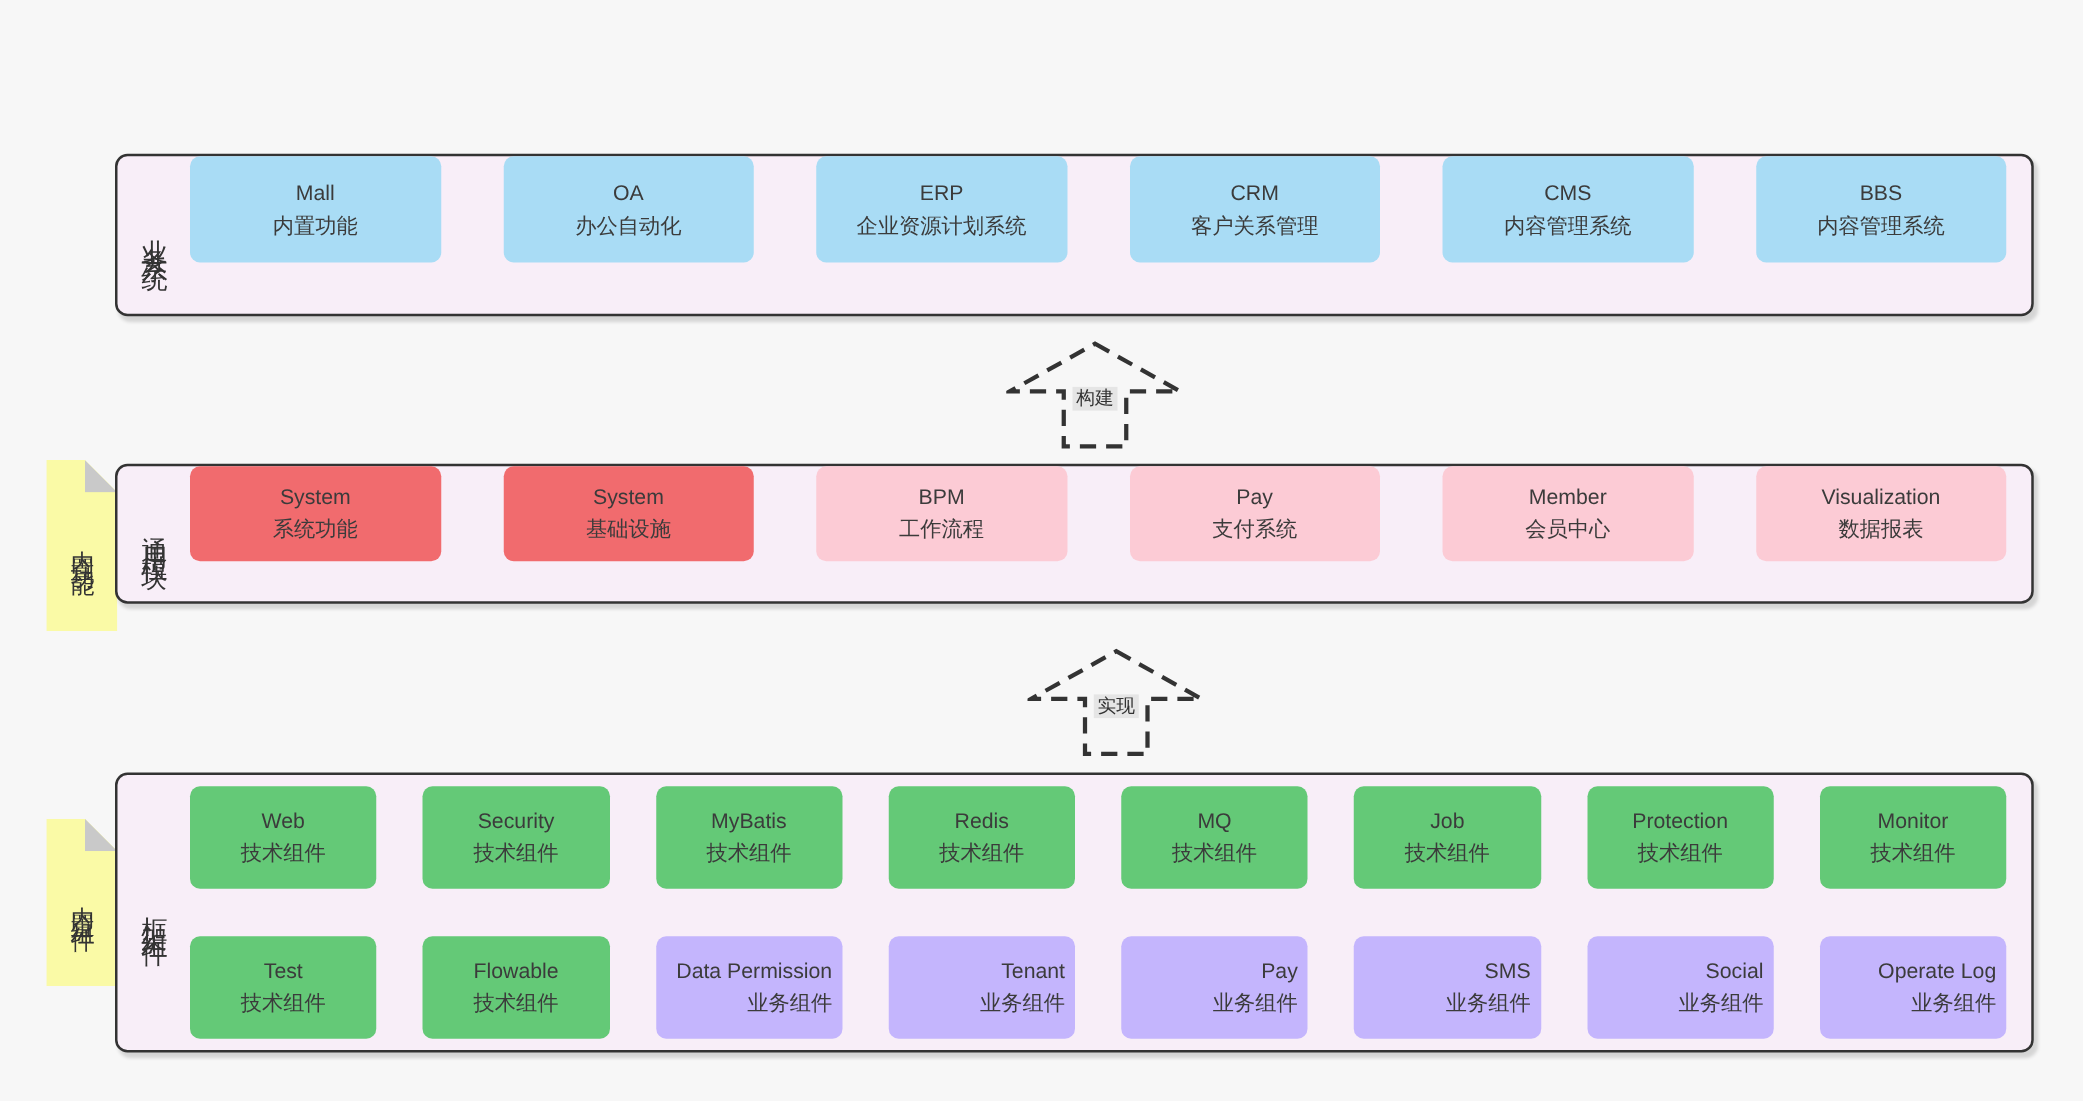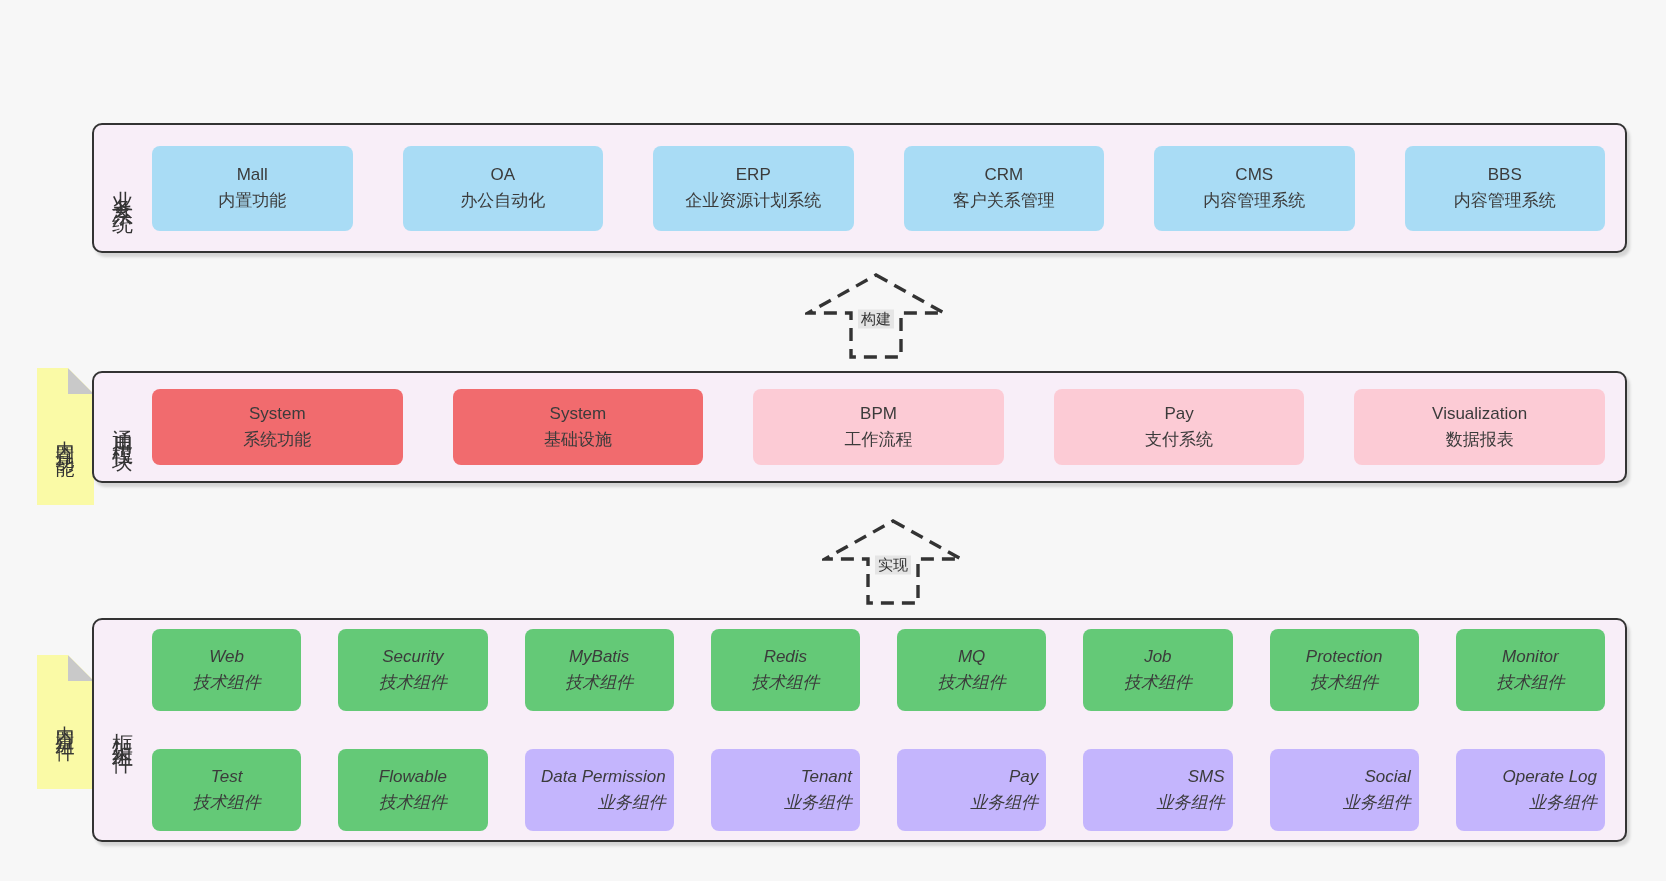--- a/index.html
+++ b/index.html
@@ -17,29 +17,29 @@
   #layer-business{top:123px;height:130px;}
   #layer-modules{top:371px;height:112px;}
   #layer-components{top:618px;height:224px;}
   .v-label{
     width:58px;flex:0 0 58px;display:flex;align-items:center;justify-content:center;
   }
   .v-label span{
     writing-mode:vertical-rl;text-orientation:upright;
     font-size:21px;letter-spacing:7px;color:#333;line-height:1;
   }
-  .box-row{flex:1;display:flex;gap:50px;align-items:center;margin-right:20px;}
+  .box-row{flex:1;display:flex;gap:50px;align-items:flex-start;margin-right:20px;}
   .box{
     flex:1;border-radius:8px;display:flex;flex-direction:column;
     align-items:center;justify-content:center;text-align:center;
     font-size:17px;line-height:26px;padding:0 8px;box-sizing:border-box;
   }
   #layer-business .box{height:85px;}
   #layer-modules .box{height:76px;}
-  .box-grid{flex:1;display:flex;flex-direction:column;justify-content:center;gap:38px;margin-right:20px;font-style:italic;}
+  .box-grid{flex:1;display:flex;flex-direction:column;justify-content:center;gap:38px;margin-right:20px;}
   .grid-row{display:flex;gap:37px;}
   .grid-row .box{height:82px;}
   .blue{background:#a9dcf5;}
   .red{background:#f16b6e;}
   .pink{background:#fccbd5;}
   .green{background:#64c977;}
   .green-light{background:#c4b5fd;align-items:flex-end;}
   
   .note{
     position:absolute;left:37px;width:57px;background:#fafaa6;
@@ -134,20 +134,24 @@
       </div>
       <div class="box pink">
         <div>BPM</div>
         <div>工作流程</div>
       </div>
       <div class="box pink">
         <div>Pay</div>
         <div>支付系统</div>
       </div>
       <div class="box pink">
+        <div>Member</div>
+        <div>会员中心</div>
+      </div>
+      <div class="box pink">
         <div>Visualization</div>
         <div>数据报表</div>
       </div>
     </div>
   </div>
 
   <div class="arrow" id="arrow-implement">
     <svg viewBox="0 0 142 88">
       <polygon points="71,3 139,41 96,41 96,85 46,85 46,41 3,41" fill="none" stroke="#333" stroke-width="3.4" stroke-dasharray="13 8"></polygon>
     </svg>

